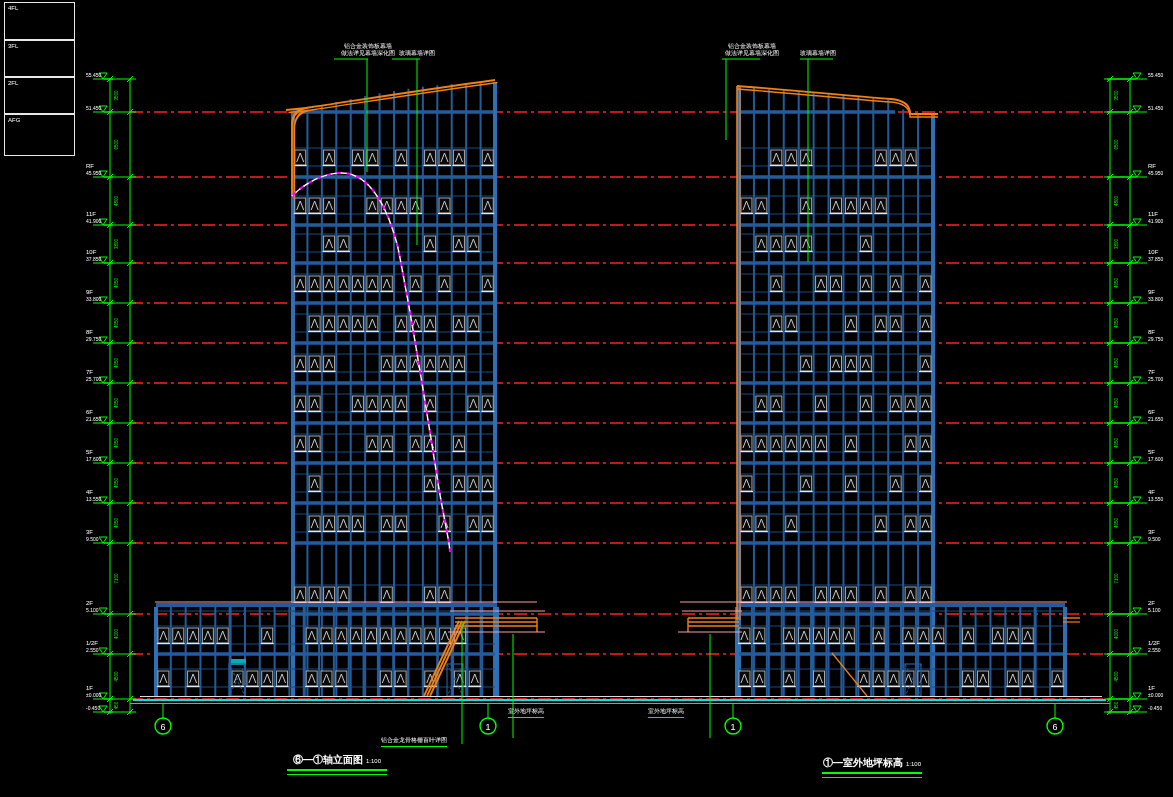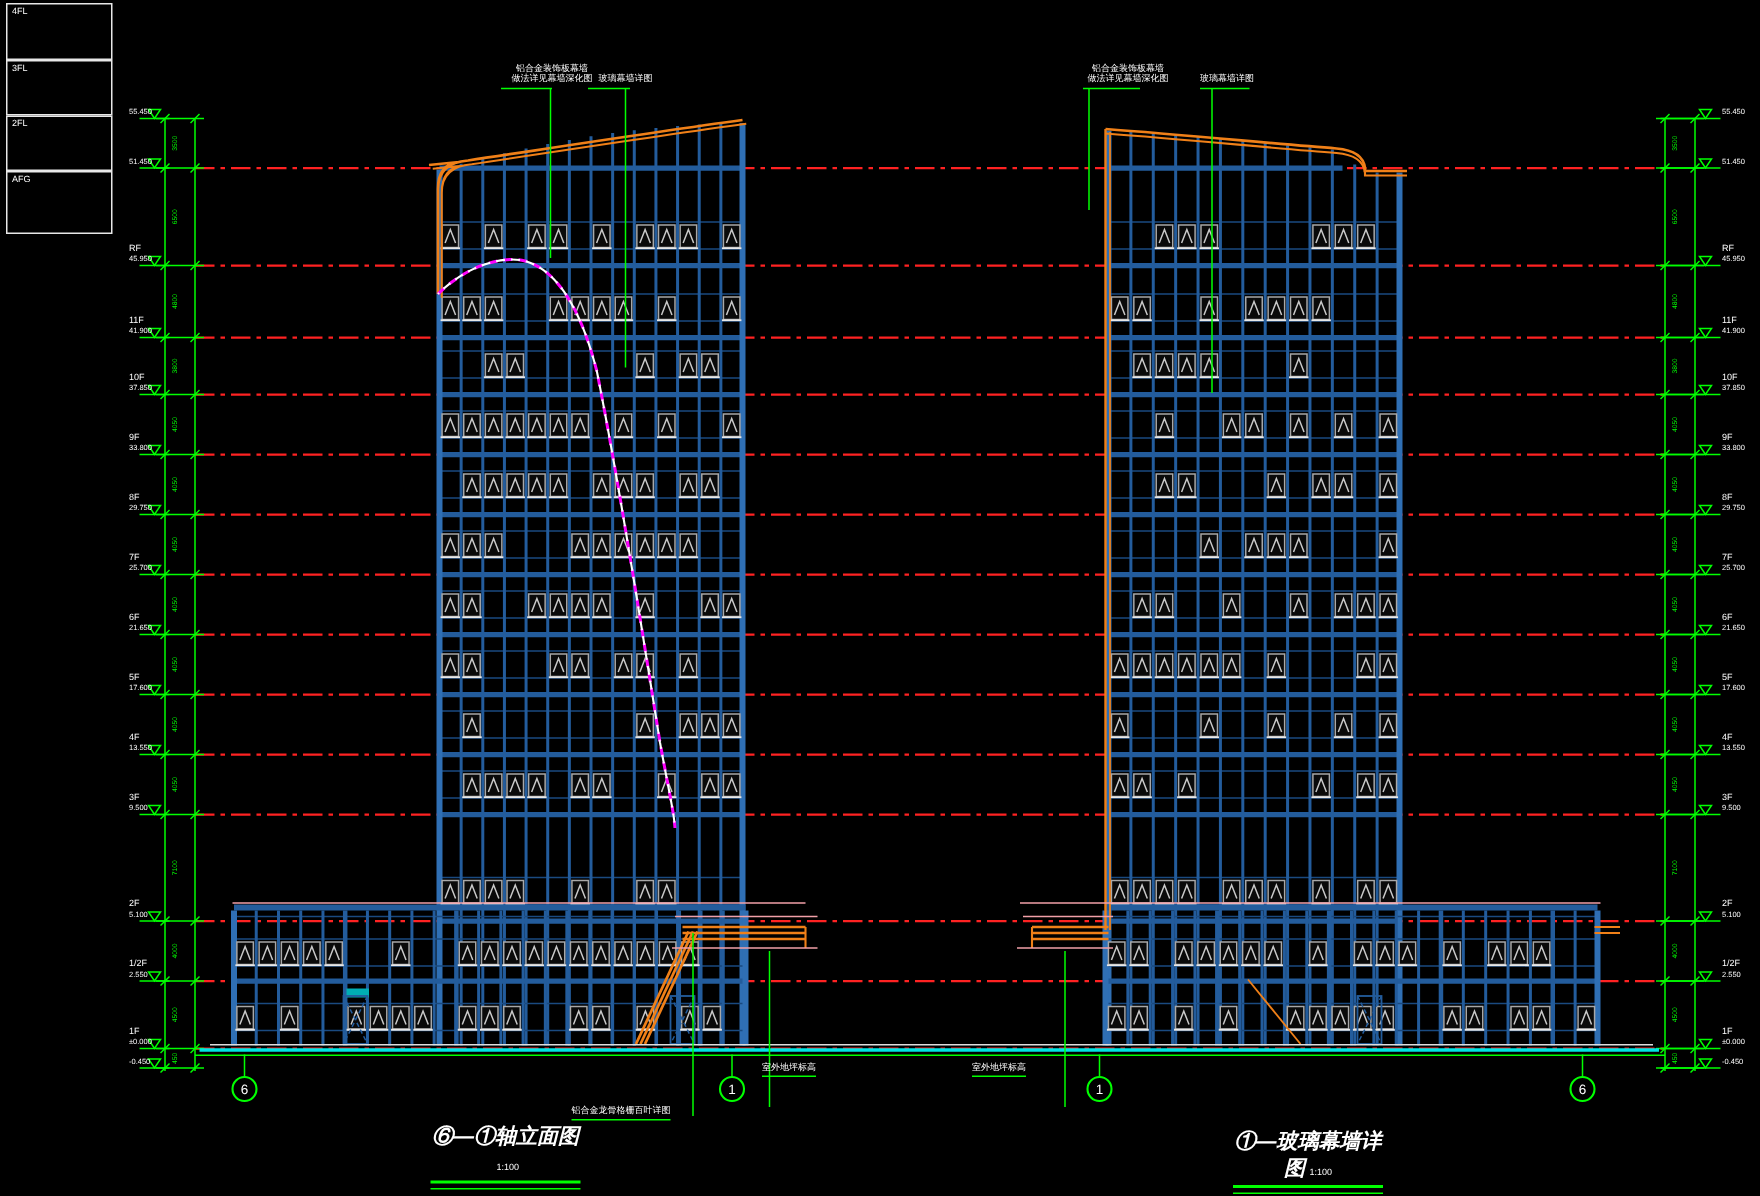--- a/index.html
+++ b/index.html
@@ -5,21 +5,21 @@
   html,body{margin:0;padding:0;background:#000;}
   #canvas{position:relative;width:1173px;height:797px;background:#000;overflow:hidden;
           font-family:"Liberation Sans",sans-serif;}
   #dwg{position:absolute;left:0;top:0;}
   .box{position:absolute;border:1px solid #e8e8e8;color:#fff;font-size:6px;padding:2px 0 0 3px;}
   .lvl{position:absolute;color:#fff;font-size:6px;line-height:7px;white-space:nowrap;}
   .lvl .el{font-size:5px;color:#fff;}
   .ann{position:absolute;color:#fff;font-size:6px;line-height:7px;text-align:center;white-space:nowrap;}
   .note{position:absolute;color:#fff;font-size:6px;white-space:nowrap;border-bottom:1px solid #00ff00;padding-bottom:1px;}
   .title{position:absolute;text-align:center;color:#fff;}
-  .title .t{font-size:14px;font-weight:bold;font-style:italic;}
+  .title .t{font-size:10px;font-weight:bold;}
   .title .s{font-size:6px;margin-left:3px;}
   .title .ul{height:3px;border-top:2px solid #00ff00;border-bottom:1px solid #00ff00;margin-top:2px;}
 </style>
 </head>
 <body>
 
 <div id="canvas">
   <svg id="dwg" width="1173" height="797" viewBox="0 0 1173 797">
       <line x1="130" y1="112" x2="1110" y2="112" stroke="#FF2222" stroke-width="1.5" stroke-dasharray="13 4 3 4"></line>
       <line x1="130" y1="177" x2="1110" y2="177" stroke="#FF2222" stroke-width="1.5" stroke-dasharray="13 4 3 4"></line>
@@ -1138,21 +1138,21 @@
 
   <div class="note" style="left:381px;top:736px;"><span>铝合金龙骨格栅百叶详图</span></div>
   <div class="note" style="left:508px;top:707px;"><span>室外地坪标高</span></div>
   <div class="note" style="left:648px;top:707px;"><span>室外地坪标高</span></div>
 
   <div class="title" style="left:287px;top:749px;width:100px;">
     <span class="t">⑥—①轴立面图</span><span class="s">1:100</span>
     <div class="ul"></div>
   </div>
   <div class="title" style="left:822px;top:752px;width:100px;">
-    <span class="t">①—玻璃幕墙详图</span><span class="s">1:100</span>
+    <span class="t">①—室外地坪标高</span><span class="s">1:100</span>
     <div class="ul"></div>
   </div>
 
   <div id="labels">
       <div class="lvl" style="left: 86px; top: 65px;">
         <div>&nbsp;</div>
         <div class="el">55.450</div>
       </div>
       <div class="lvl" style="left: 1148px; top: 65px; width: 20px;">
         <div>&nbsp;</div>

